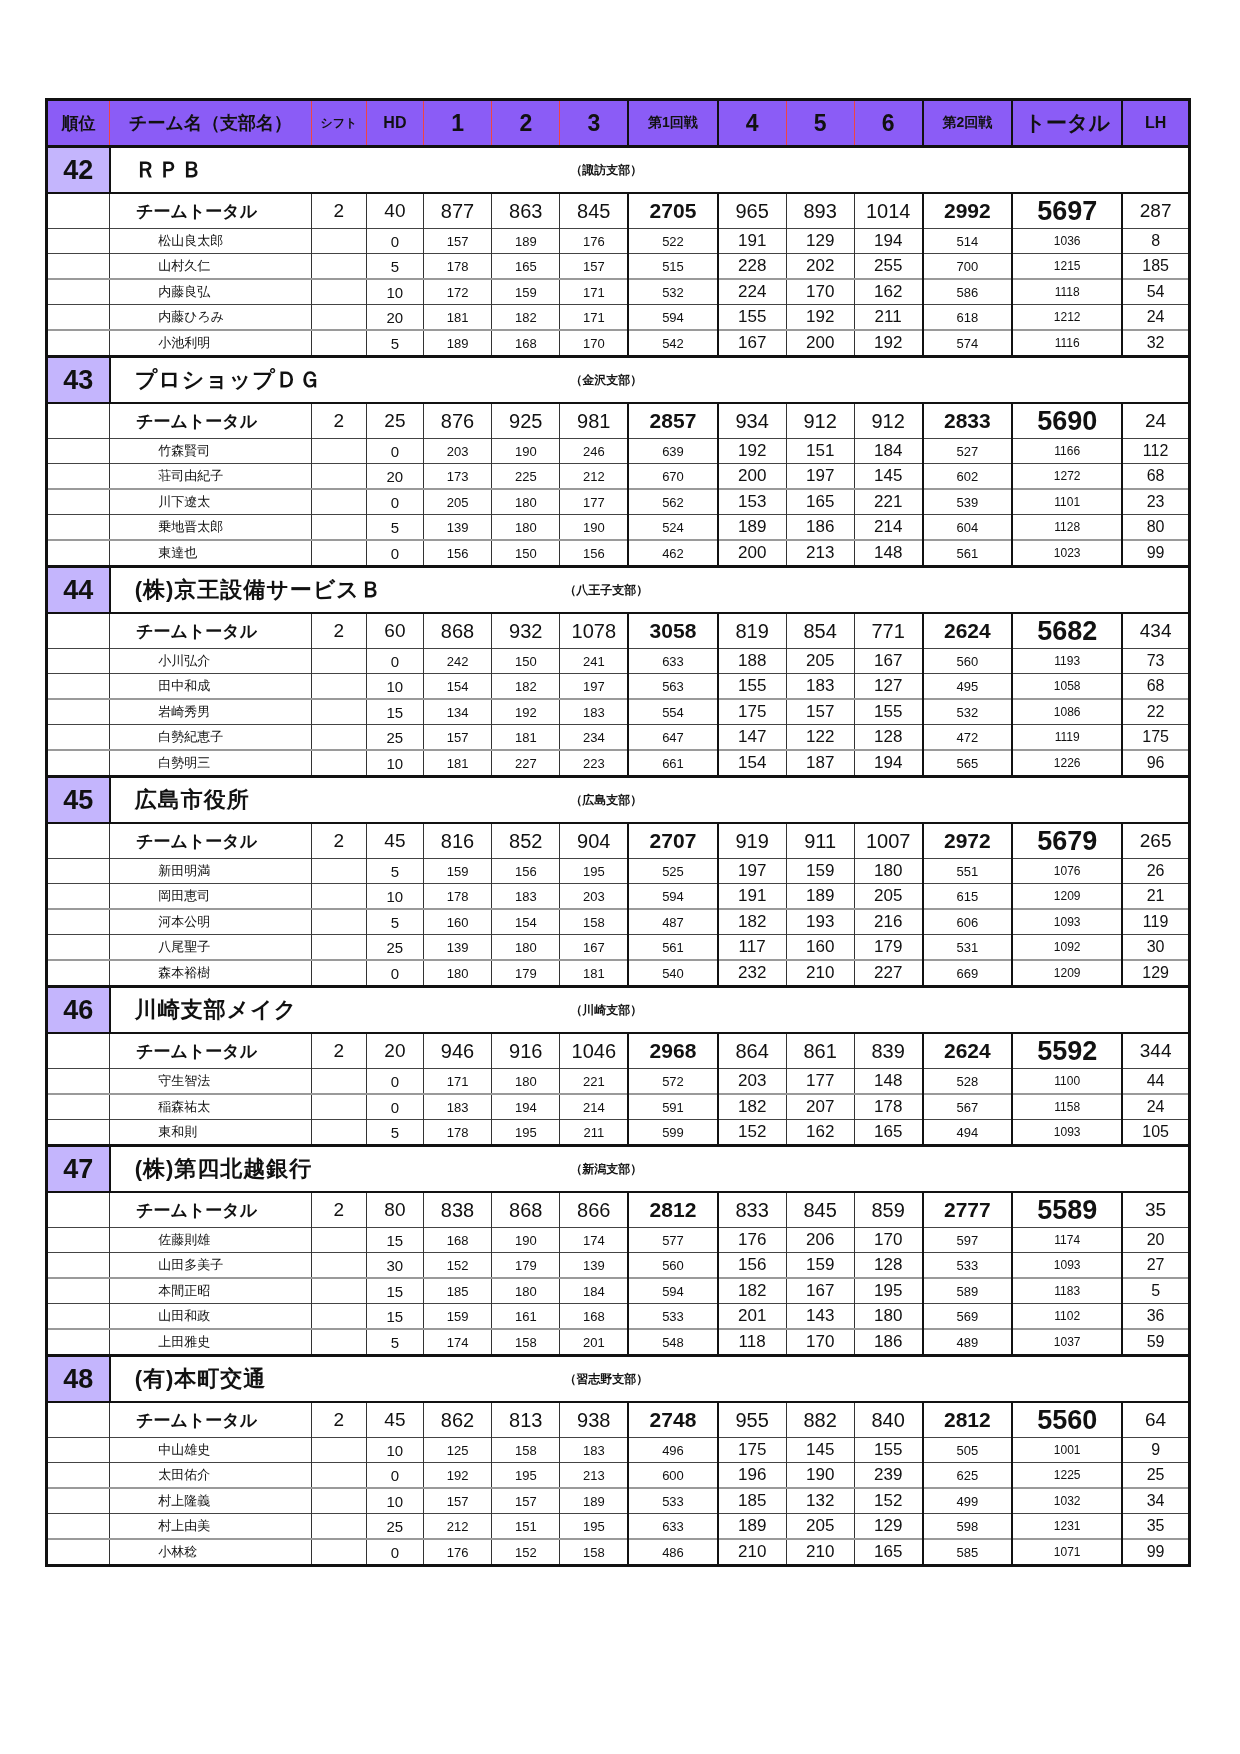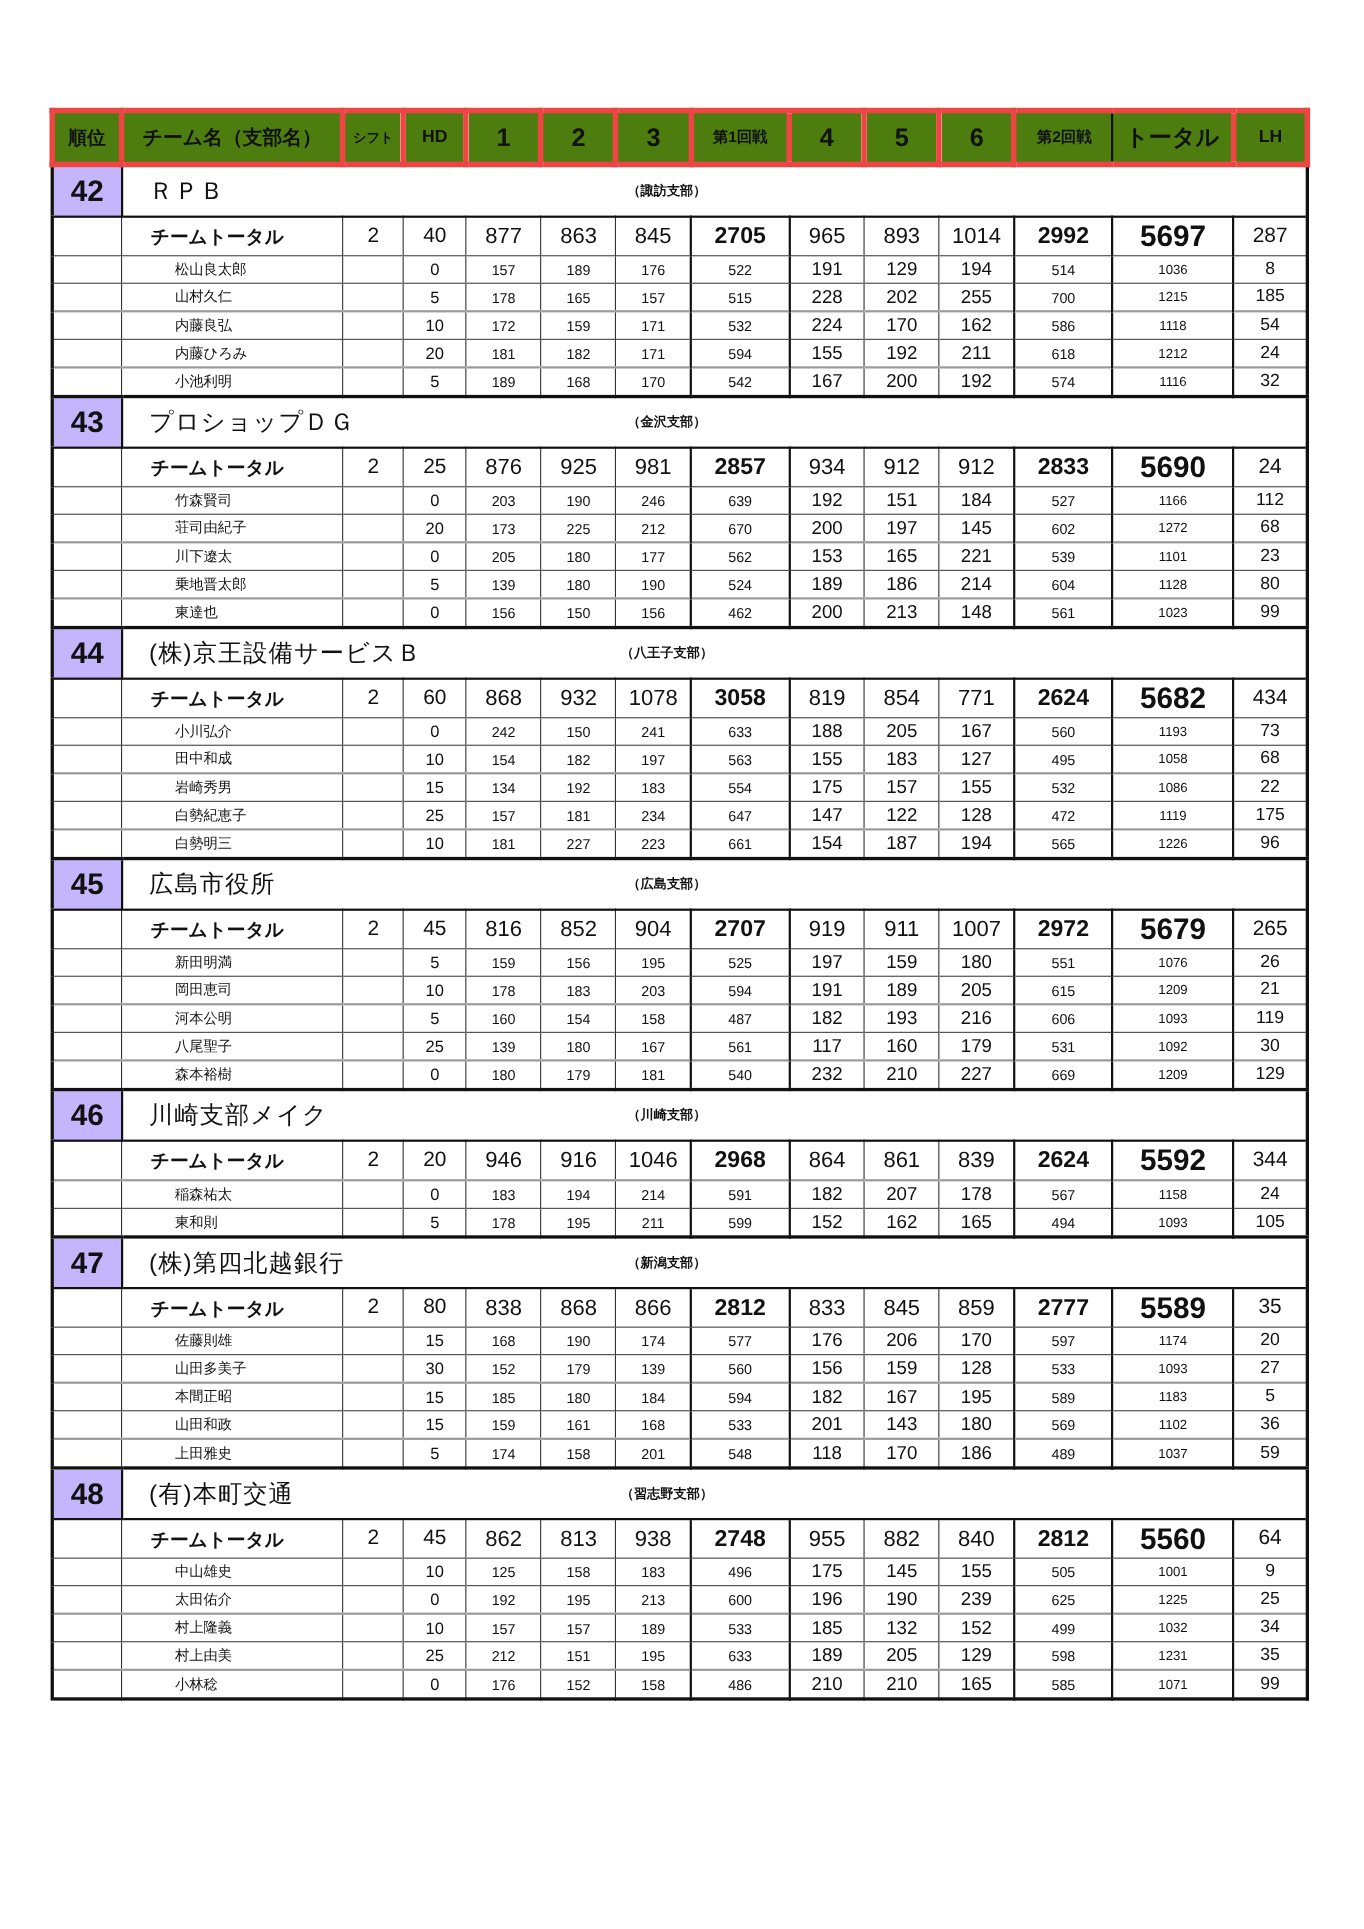--- a/index.html
+++ b/index.html
@@ -2,34 +2,34 @@
 <html><head>
 <meta charset="utf-8">
 <style>
   html,body{margin:0;padding:0;background:#ffffff;}
   body{width:1240px;height:1754px;font-family:"Liberation Sans","DejaVu Sans",sans-serif;color:#111;}
   .sheet{padding:98px 0 0 45px;}
   table{border-collapse:collapse;table-layout:fixed;width:1146px;border:3px solid #111;background:#fff;}
   col.c-rank{width:62px}col.c-name{width:198px}col.c-shift{width:54px}col.c-hd{width:56px}
   col.c-g{width:67px}col.c-round{width:88px}col.c-tot{width:108px}col.c-lh{width:66px}
   th,td{padding:0;text-align:center;vertical-align:middle;overflow:hidden;white-space:nowrap;}
-  thead th{border:5px solid #ef4444;height:44px;font-weight:bold;font-size:17px;background:#4d7c0f;}
+  thead th{border:1px solid #ef4444;height:44px;font-weight:bold;font-size:17px;background:#8b5cf6;}
   th.h-team{font-size:18px;}
   th.h-shift{font-size:12px;font-weight:bold;}
   th.h-hd{font-size:16px;}
   th.h-gnum{font-size:23px;}
   th.h-round{font-size:14px;}
   th.h-total{font-size:21px;}
   th.h-lh{font-size:16px;}
   td{border-left:1px solid #333;border-right:1px solid #333;}
   
   .band-row td{border-top:3px solid #111;border-bottom:2px solid #111;height:44px;}
   .rank-cell{background:#c4b5fd;font-weight:bold;font-size:27px;border:2px solid #111;}
   .band-cell{text-align:left;position:relative;}
-  .team-name{font-weight:normal;font-size:22px;padding-left:24px;letter-spacing:1px;}
+  .team-name{font-weight:bold;font-size:22px;padding-left:24px;letter-spacing:1px;}
   .branch-name{font-weight:bold;font-size:12px;position:absolute;left:46%;top:50%;transform:translate(-50%,-50%);}
   
   .total-row td{height:34px;border-top:2px solid #111;}
   .total-row .name-cell{font-weight:bold;font-size:17px;text-align:left;padding-left:26px;}
   .total-row .v-shift,.total-row .v-hd{font-size:19px;}
   .total-row .v-g{font-size:20px;}
   .total-row .v-round{font-size:21px;font-weight:bold;}
   .total-row .v-total{font-size:27px;font-weight:bold;text-align:center;}
   .total-row .v-lh{font-size:19px;}
   
@@ -540,20 +540,36 @@
     <td class="v-g">1046</td>
     <td class="v-round">2968</td>
     <td class="v-g">864</td>
     <td class="v-g">861</td>
     <td class="v-g">839</td>
     <td class="v-round">2624</td>
     <td class="v-total">5592</td>
     <td class="v-lh">344</td>
   </tr>
 
+  <tr class="player-row">
+    <td class="blank-rank"></td>
+    <td class="name-cell">守生智法</td>
+    <td class="v-shift"></td>
+    <td class="v-hd">0</td>
+    <td class="v-g">171</td>
+    <td class="v-g">180</td>
+    <td class="v-g">221</td>
+    <td class="v-round">572</td>
+    <td class="v-G">203</td>
+    <td class="v-G">177</td>
+    <td class="v-G">148</td>
+    <td class="v-round">528</td>
+    <td class="v-total">1100</td>
+    <td class="v-lh">44</td>
+  </tr>
 
 
   <tr class="player-row alt">
     <td class="blank-rank"></td>
     <td class="name-cell">稲森祐太</td>
     <td class="v-shift"></td>
     <td class="v-hd">0</td>
     <td class="v-g">183</td>
     <td class="v-g">194</td>
     <td class="v-g">214</td>

